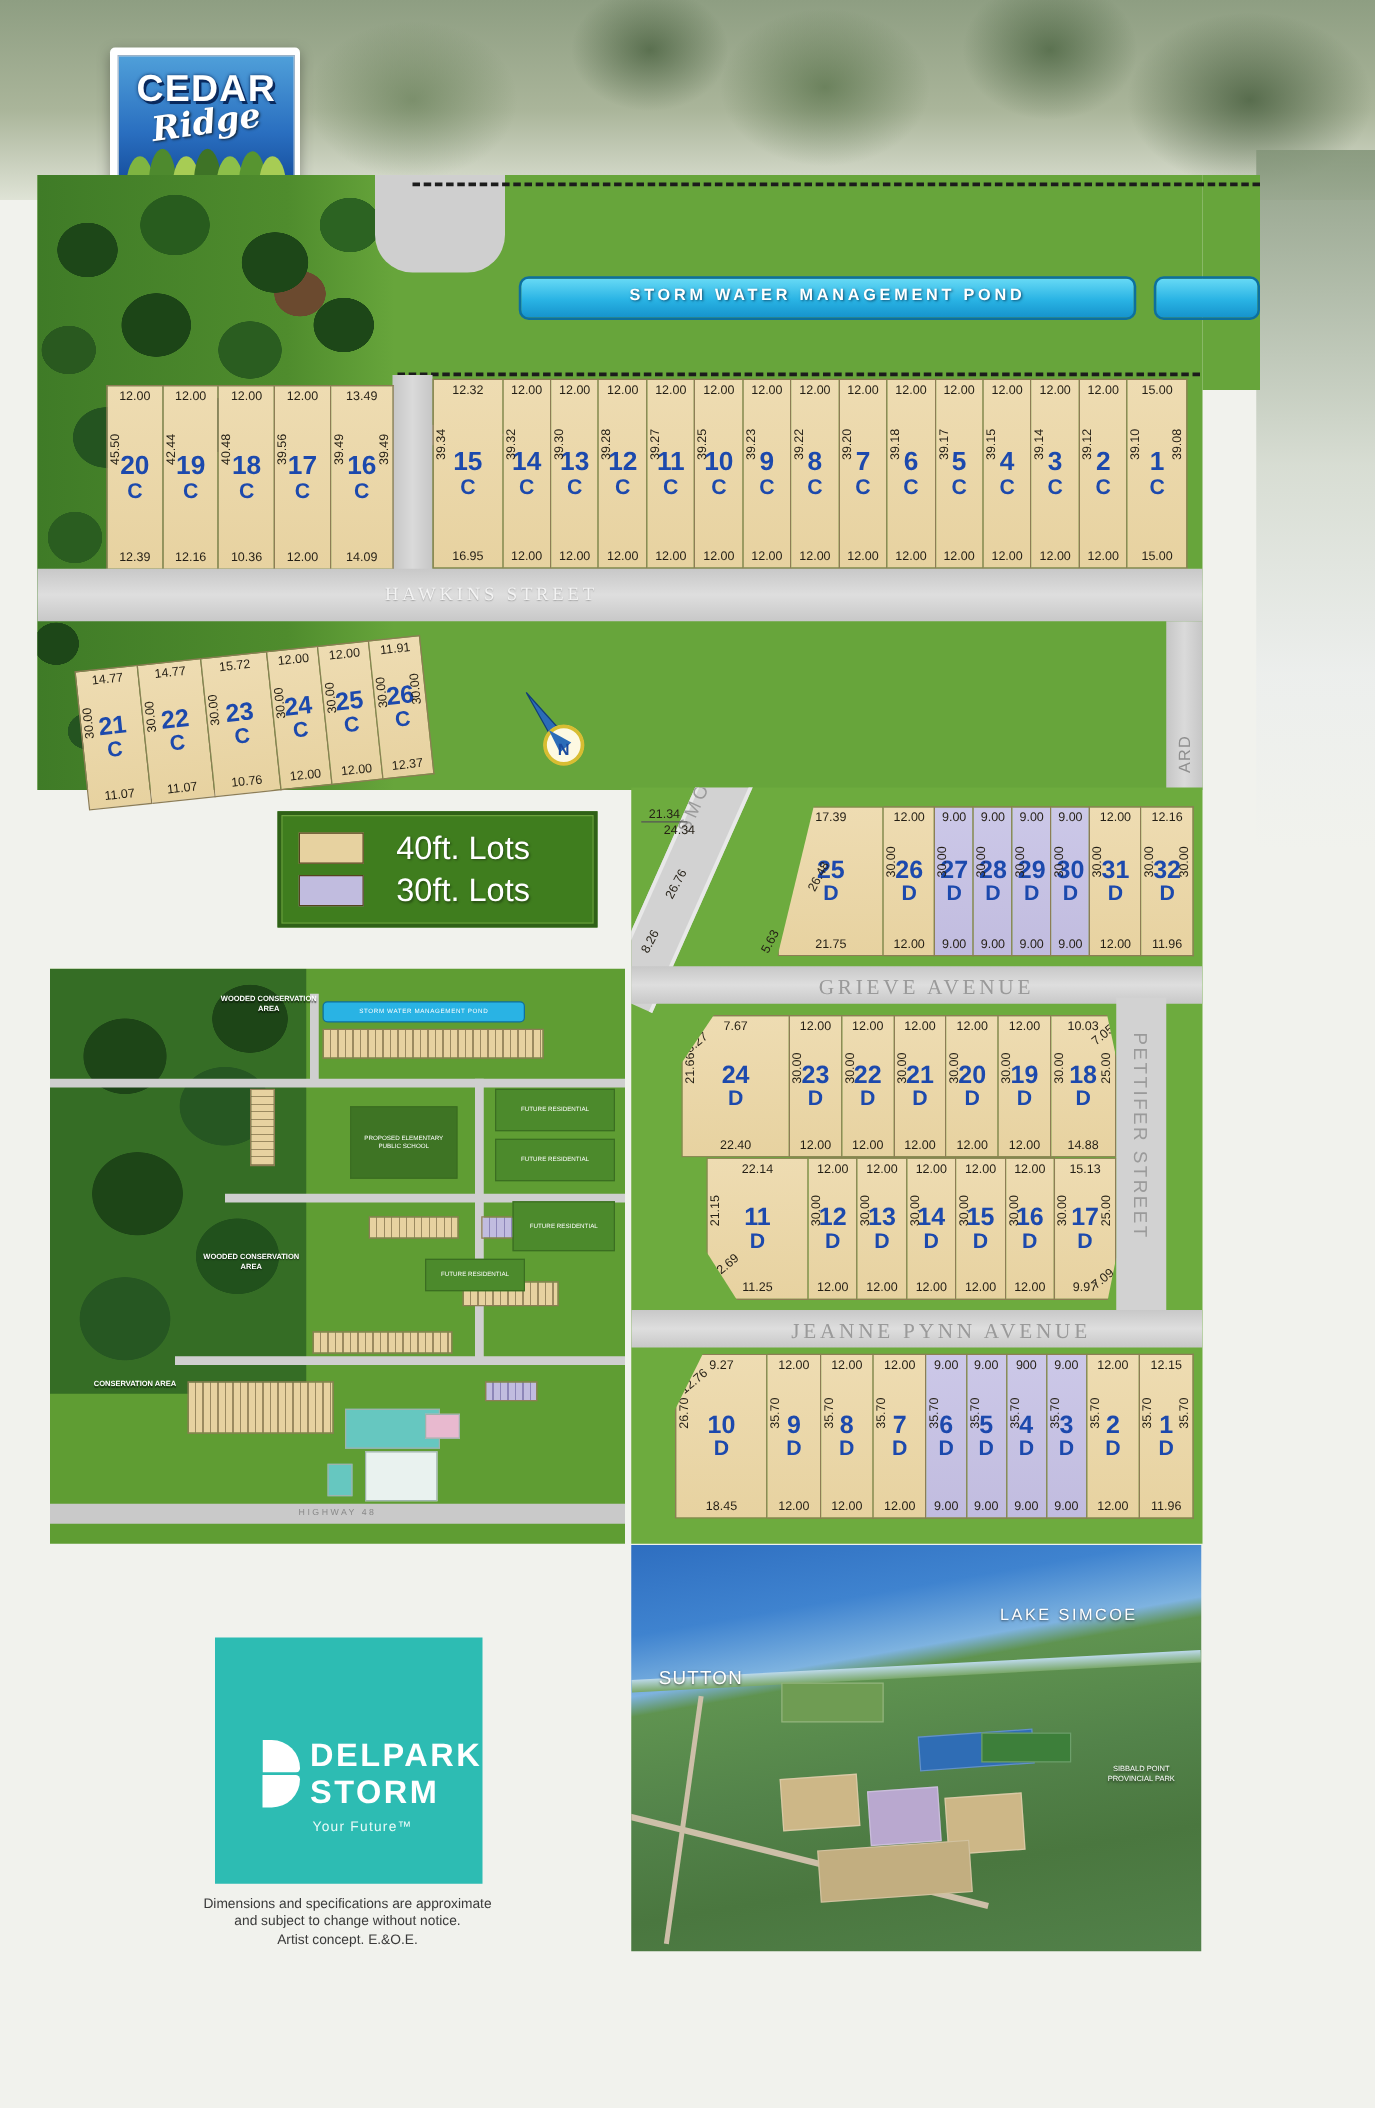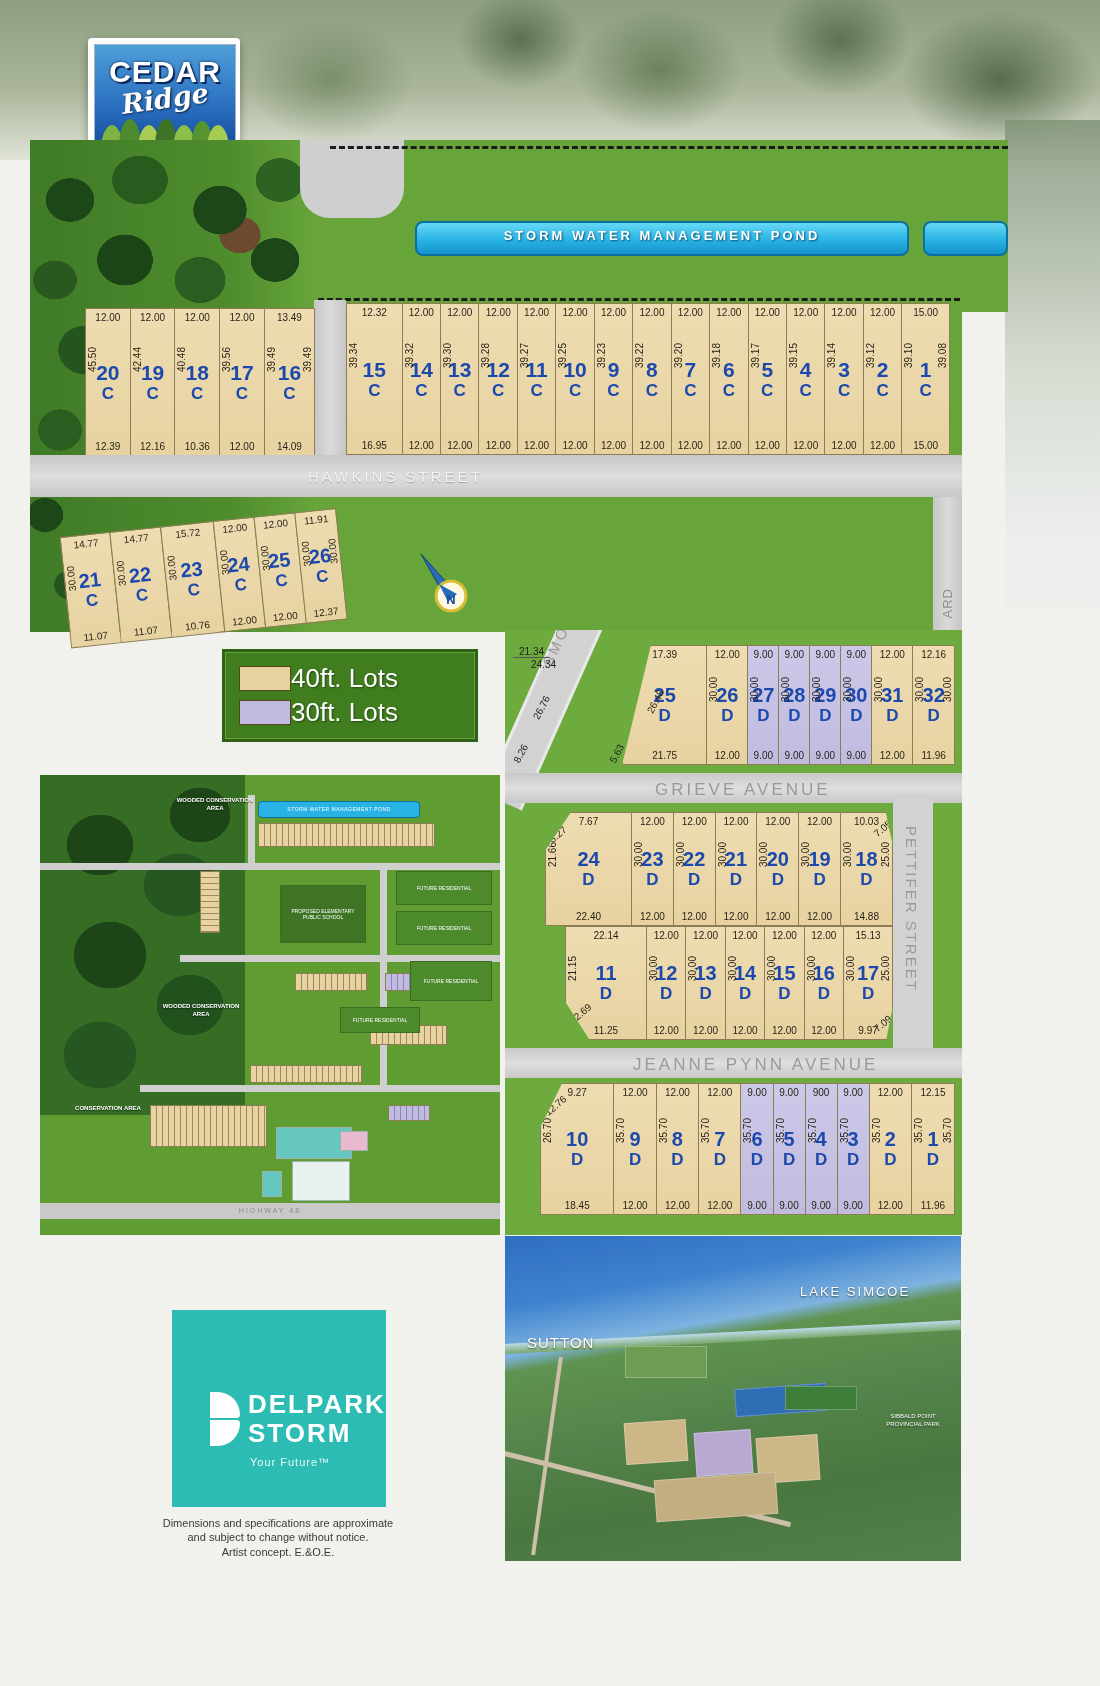--- a/index.html
+++ b/index.html
@@ -60,21 +60,21 @@
   #pond-label{position:absolute;left:415px;top:228px;width:494px;text-align:center;color:#fff;font-weight:bold;
     font-size:13px;letter-spacing:3px;text-shadow:1px 1px 2px rgba(0,40,70,.7);}
 
   .dashline{position:absolute;border-top:3px dashed #1c1c1c;height:0;}
   .road{position:absolute;background:#d2d2d2;}
   .road.vert{background:linear-gradient(90deg,#c6c6c6,#dadada 50%,#c6c6c6);}
   #road-stub{position:absolute;left:300px;top:140px;width:104px;height:78px;background:#cfcfcf;border-radius:0 0 30px 30px;}
   #road-arrow{position:absolute;left:332px;top:338px;width:0;height:0;border-left:78px solid #b9aa9b;
     border-top:10px solid transparent;border-bottom:10px solid transparent;opacity:.85;}
 
-  .street-label{position:absolute;color:#f3f3f3;letter-spacing:3px;font-size:15px;text-shadow:0 1px 1px rgba(0,0,0,.25);}
+  .street-label{position:absolute;color:#f3f3f3;letter-spacing:3px;font-size:15px;text-shadow:0 1px 1px rgba(0,0,0,.25);font-family:Liberation Serif, serif;}
   .street-label.grey{color:#9a9a9a;text-shadow:none;font-size:17px;}
 
   
   .lot-block{position:absolute;display:flex;align-items:stretch;}
   .lot{position:relative;background:linear-gradient(180deg,#eedcb2,#e7d2a0);border-right:1px solid #8d7d55;
     border-top:1px solid #8d7d55;border-bottom:1px solid #8d7d55;display:flex;align-items:center;justify-content:center;}
   .lot:first-child{border-left:1px solid #8d7d55;}
   .lot.purple{background:linear-gradient(180deg,#ccc8e8,#c1bcdf);}
   .num{font-weight:bold;color:#1c49ad;text-align:center;line-height:.92;font-size:20px;}
   .num small{font-size:17px;font-weight:bold;}
@@ -97,21 +97,21 @@
   #blk-cw .num,#blk-cn .num{font-size:21px;}
   #blk-cs{transform:rotate(-6deg);transform-origin:100% 0;}
 
   
   #north{position:absolute;left:415px;top:552px;width:64px;height:64px;}
 
   
   #legend{position:absolute;left:222px;top:649px;width:256px;height:93px;background:#3f7d1e;
     border:3px solid #2f6117;box-shadow:inset 0 0 0 1px #6ca23e;box-sizing:border-box;padding:10px 14px;
     display:flex;flex-direction:column;justify-content:space-around;}
-  .legend-row{display:flex;align-items:center;gap:0;}
+  .legend-row{display:flex;align-items:center;gap:26px;}
   .swatch{width:52px;height:25px;border:1px solid #55431f;box-sizing:border-box;}
   .legend-text{color:#fff;font-size:26px;text-shadow:1px 1px 2px rgba(0,0,0,.4);}
 
   
   #map2{position:absolute;left:505px;top:630px;width:457px;height:605px;background:#6dab3e;overflow:hidden;}
   #smockum-road{position:absolute;left:62px;top:-20px;width:36px;height:210px;background:#d2d2d2;
     border-left:3px solid #e8e8e8;border-right:3px solid #e8e8e8;transform:rotate(24deg);transform-origin:50% 0;}
   #smockum-label{position:absolute;left:34px;top:32px;color:#9a9a9a;font-size:15px;letter-spacing:3px;
     transform:rotate(-66deg);transform-origin:0 0;white-space:nowrap;}
   #pettifer-road{position:absolute;left:388px;top:168px;width:40px;height:252px;background:#d2d2d2;}

